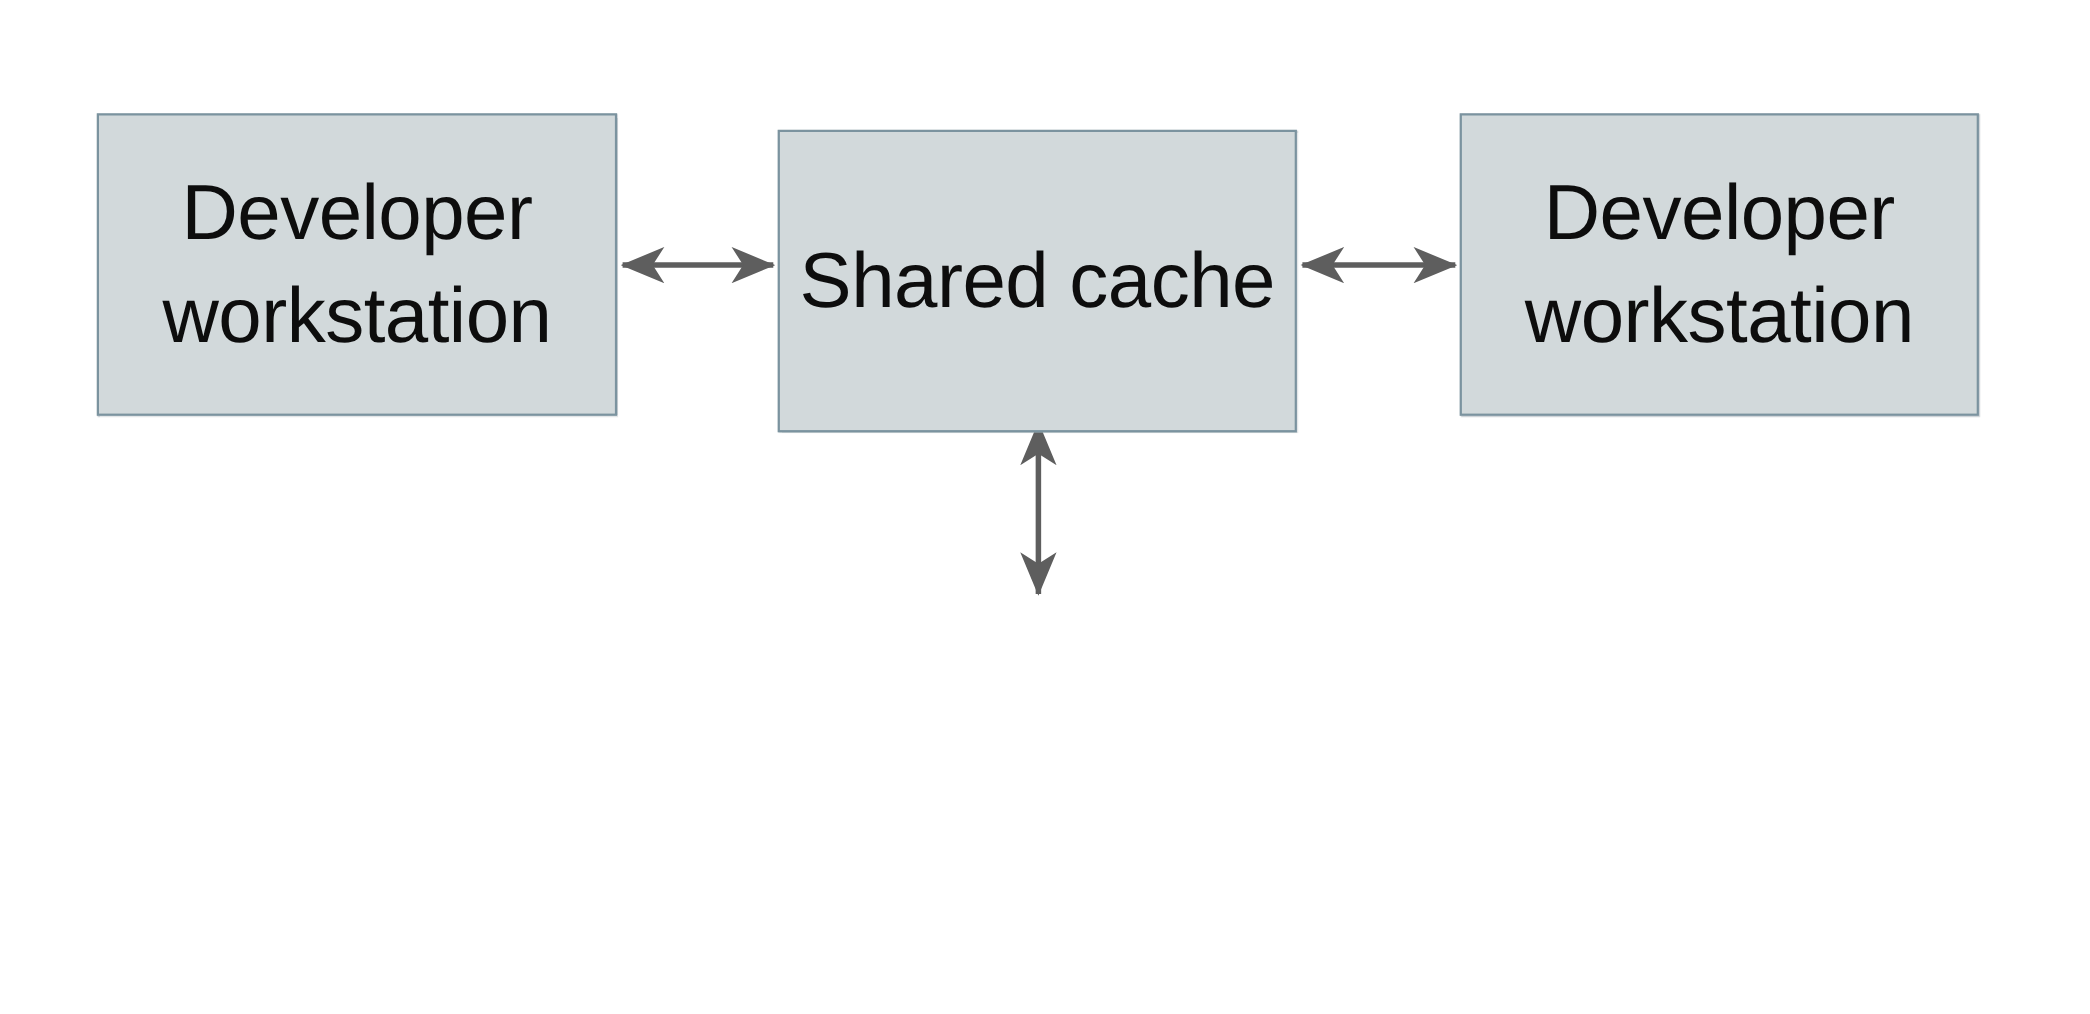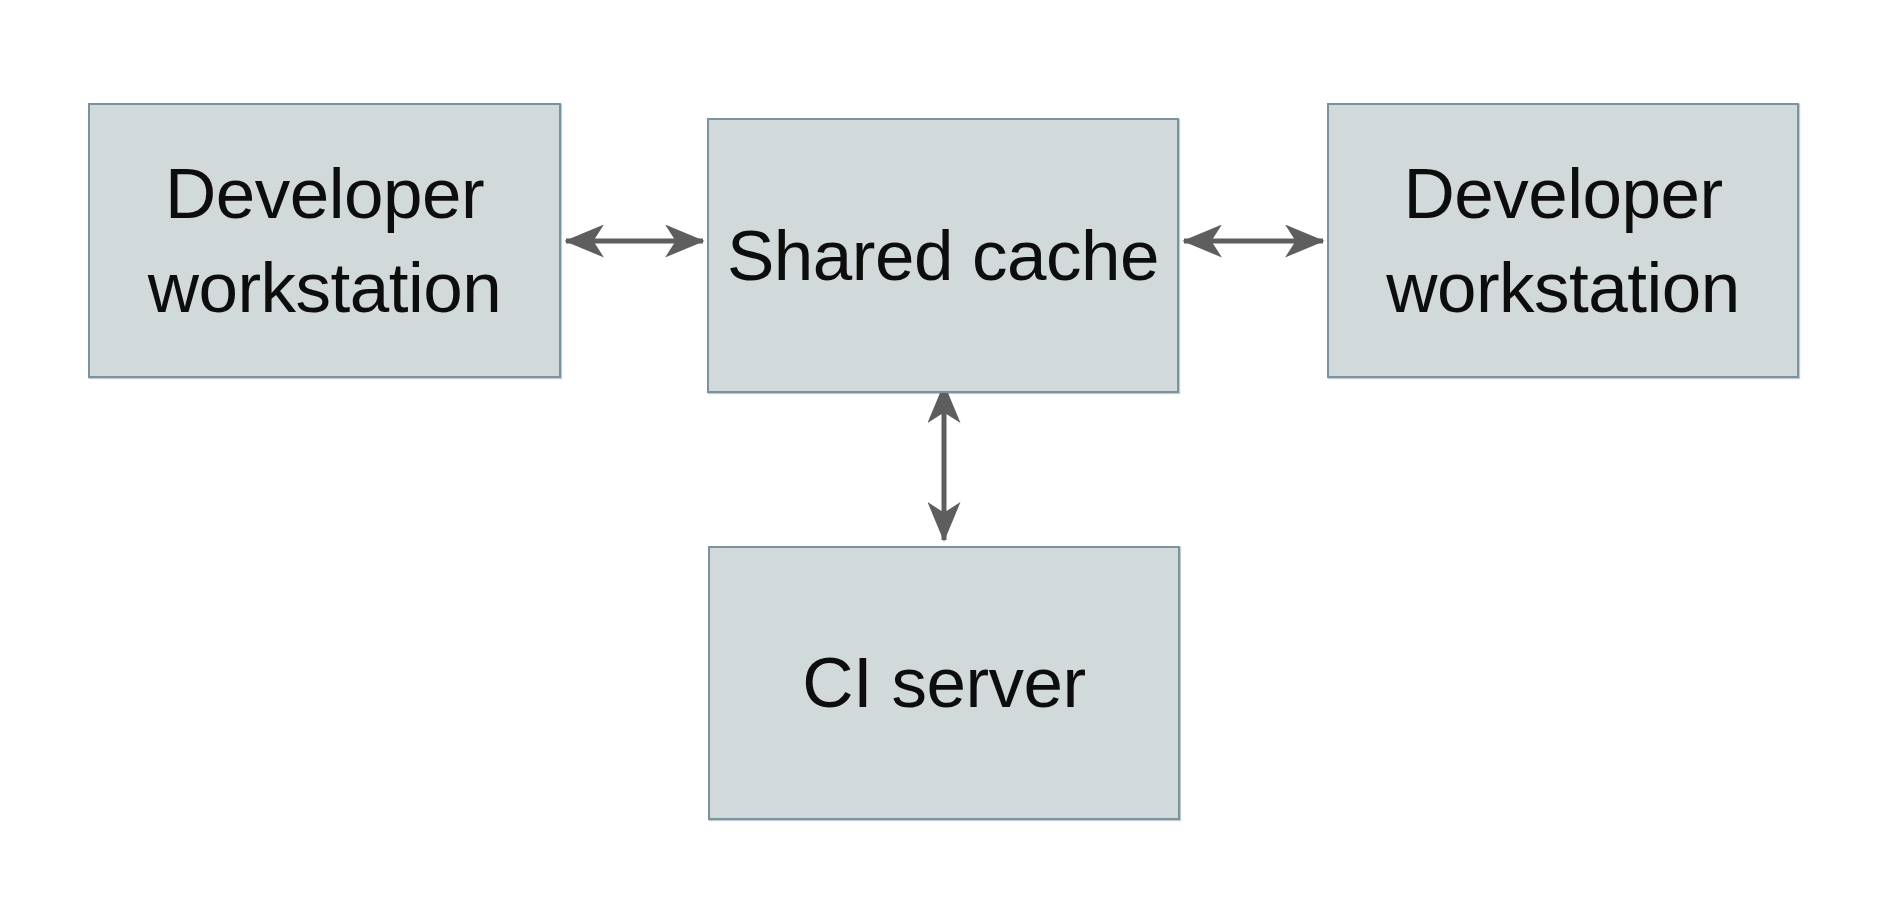--- a/index.html
+++ b/index.html
@@ -67,17 +67,14 @@
   </div>
 
   <div class="node node-cache">
     <span class="label">Shared cache</span>
   </div>
 
   <div class="node node-dev-right">
     <span class="label">Developer workstation</span>
   </div>
 
-  <div class="node node-ci">
-    <span class="label">CI server</span>
-  </div>
 
 </div>
 
 </body></html>

